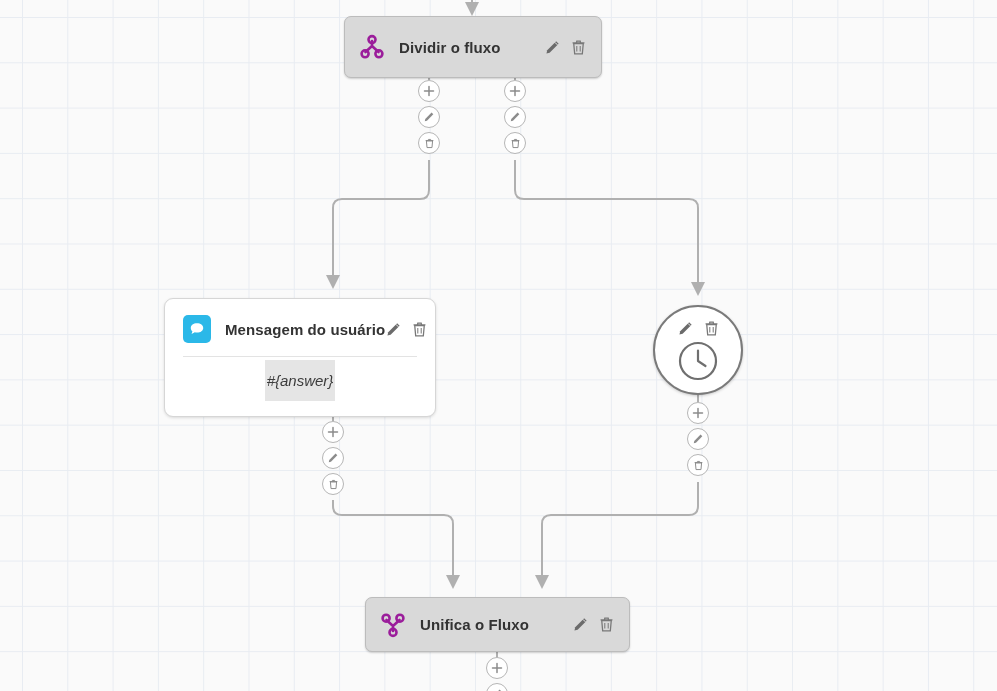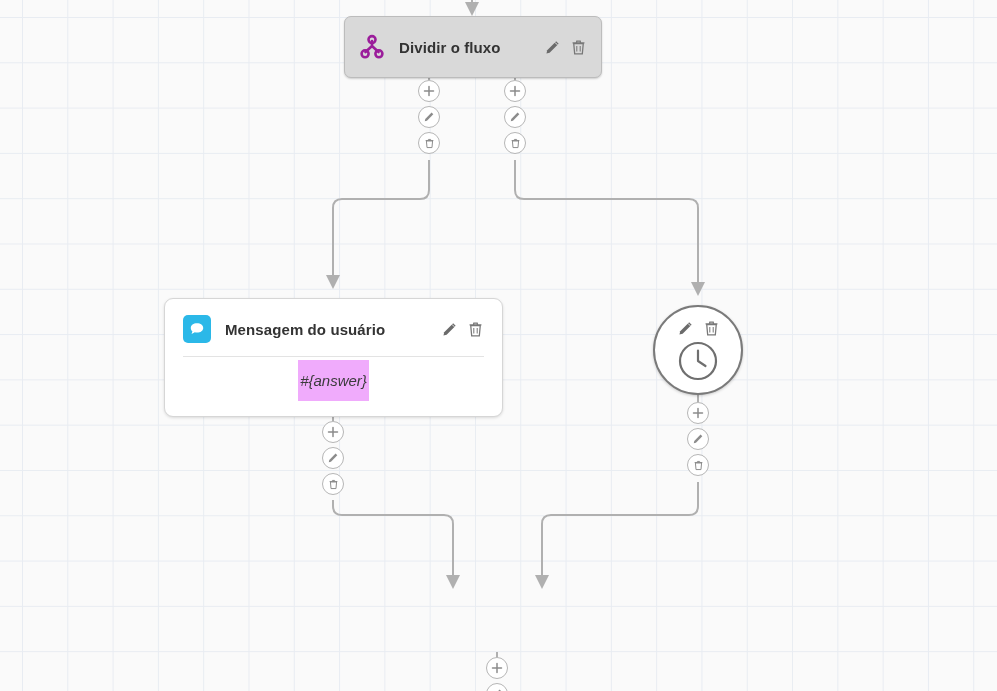--- a/index.html
+++ b/index.html
@@ -95,21 +95,21 @@
     top: 597px;
     width: 265px;
     height: 55px;
   }
   #node-merge .node-icon { margin-right: 14px; }
 
   
   #node-message {
     left: 164px;
     top: 298px;
-    width: 339px;
+    width: 272px;
     height: 119px;
     padding: 16px 18px 12px 18px;
     box-sizing: border-box;
     display: flex;
     flex-direction: column;
   }
   #node-message .msg-head {
     display: flex;
     align-items: center;
     padding-bottom: 13px;
@@ -130,21 +130,21 @@
     flex: 1;
     display: flex;
     align-items: center;
     justify-content: center;
   }
   .token {
     font-family: "Liberation Sans", sans-serif;
     font-style: italic;
     font-size: 15px;
     color: #3b3b3b;
-    background: #f0abfc;
+    background: #e5e5e5;
     padding: 12px 2px;
     white-space: nowrap;
   }
 
   
   #node-timer {
     left: 653px;
     top: 305px;
     width: 90px;
     height: 90px;
@@ -356,20 +356,42 @@
       </svg>
     </span>
     <span class="conn-btn">
       <svg width="11" height="11" viewBox="0 0 20 20" xmlns="http://www.w3.org/2000/svg">
         <path d="M 4.4 5.4 L 15.6 5.4 L 14.5 17.4 L 5.5 17.4 Z" fill="none" stroke="#8c8c8c" stroke-width="1.8"></path>
         <path d="M 3 4.6 L 17 4.6 M 7.6 4.6 L 8 2.6 L 12 2.6 L 12.4 4.6" stroke="#8c8c8c" stroke-width="1.8" fill="none"></path>
       </svg>
     </span>
   </div>
 
+  <div class="node node-gray" id="node-merge">
+    <span class="node-icon">
+      <svg width="26" height="26" viewBox="0 0 26 26" xmlns="http://www.w3.org/2000/svg">
+        <path d="M 13 19 L 13 14 M 13 14 L 6.5 8 M 13 14 L 19.5 8" stroke="#9b1d9b" stroke-width="2.6" fill="none" stroke-linecap="round"></path>
+        <circle cx="13" cy="20.4" r="3.5" fill="none" stroke="#9b1d9b" stroke-width="2.6"></circle>
+        <circle cx="6.1" cy="6.2" r="3.5" fill="none" stroke="#9b1d9b" stroke-width="2.6"></circle>
+        <circle cx="19.9" cy="6.2" r="3.5" fill="none" stroke="#9b1d9b" stroke-width="2.6"></circle>
+      </svg>
+    </span>
+    <span class="node-title">Unifica o Fluxo</span>
+    <span class="hdr-actions">
+      <svg class="act" viewBox="0 0 20 20" xmlns="http://www.w3.org/2000/svg">
+        <path d="M 14.3 2.6 L 17.2 5.5 L 6.6 16.1 L 2.9 17 L 3.8 13.3 Z" fill="#6b6b6b"></path>
+        <path d="M 12.9 4.0 L 15.8 6.9" stroke="#ffffff" stroke-width="1" fill="none"></path>
+      </svg>
+      <svg class="act" viewBox="0 0 20 20" xmlns="http://www.w3.org/2000/svg">
+        <path d="M 4.4 5.4 L 15.6 5.4 L 14.5 17.4 L 5.5 17.4 Z" fill="none" stroke="#787878" stroke-width="1.5"></path>
+        <path d="M 3 4.6 L 17 4.6 M 7.6 4.6 L 8 2.6 L 12 2.6 L 12.4 4.6" stroke="#787878" stroke-width="1.5" fill="none"></path>
+        <path d="M 8 8.2 L 8 14.6 M 12 8.2 L 12 14.6" stroke="#787878" stroke-width="1.2" fill="none"></path>
+      </svg>
+    </span>
+  </div>
 
   <div class="conn-stack" id="stack-merge" style="left:486px; top:657px;">
     <span class="conn-btn">
       <svg width="12" height="12" viewBox="0 0 12 12" xmlns="http://www.w3.org/2000/svg">
         <path d="M 6 1.5 L 6 10.5 M 1.5 6 L 10.5 6" stroke="#8c8c8c" stroke-width="1.5" fill="none" stroke-linecap="round"></path>
       </svg>
     </span>
     <span class="conn-btn">
       <svg width="12" height="12" viewBox="0 0 20 20" xmlns="http://www.w3.org/2000/svg">
         <path d="M 14.3 2.6 L 17.2 5.5 L 6.6 16.1 L 2.9 17 L 3.8 13.3 Z" fill="#8c8c8c"></path>

